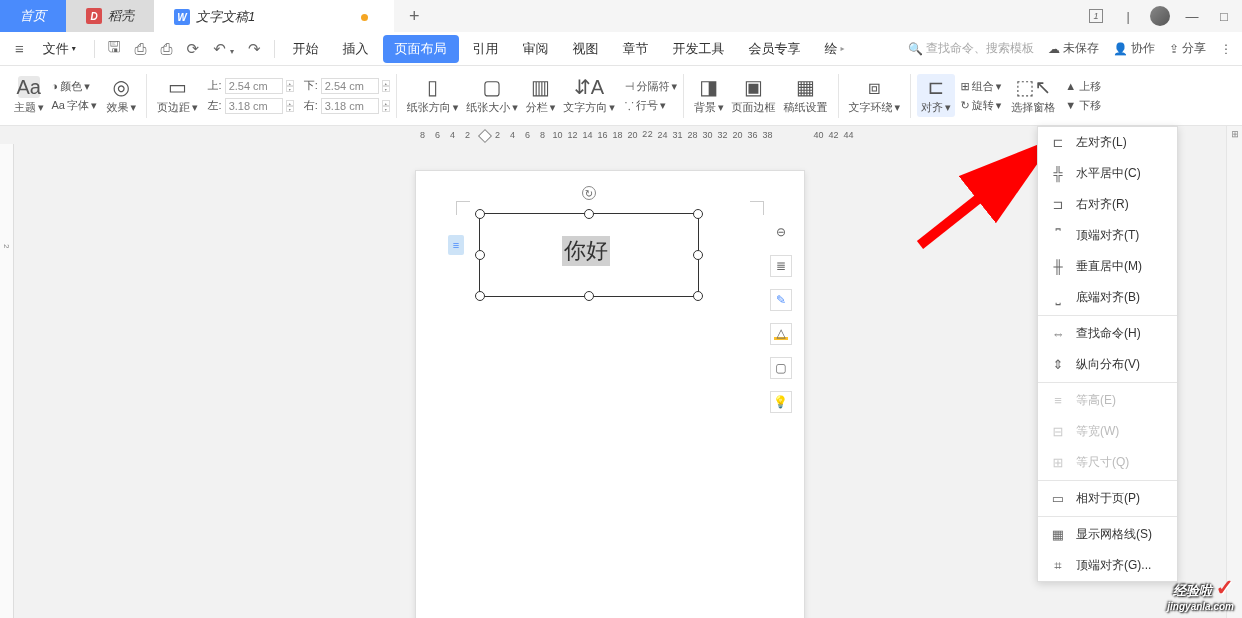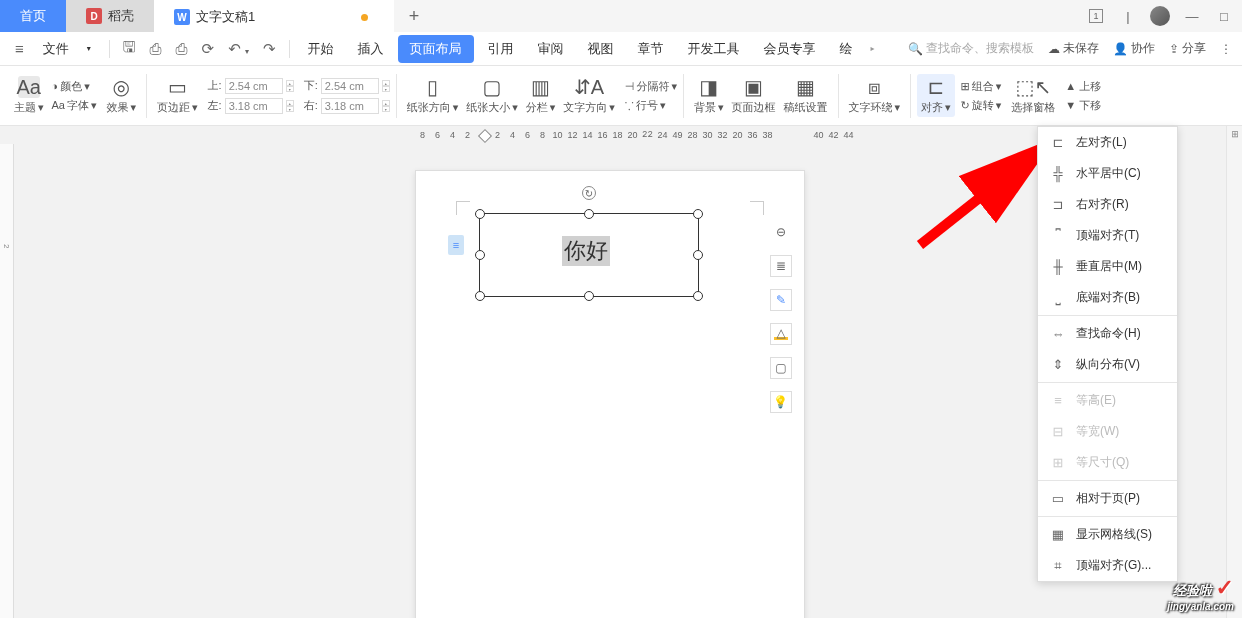--- a/index.html
+++ b/index.html
@@ -1,36 +1,36 @@
 <!DOCTYPE html>
 <html><head>
   <meta charset="utf-8">
   <style>
     * { margin: 0; padding: 0; box-sizing: border-box; font-family: "Microsoft YaHei", Arial, sans-serif; }
     body { background: #fff; width: 1242px; height: 618px; overflow: hidden; position: relative; }
     
     
-    .titlebar { height: 32px; background: #f5f5f5; display: flex; align-items: center; position: relative; }
+    .titlebar { height: 32px; background: #f5f5f5; display: flex; align-items: center; position: relative; font-style: italic; }
     .tab { height: 32px; padding: 0 20px; display: flex; align-items: center; font-size: 13px; gap: 6px; cursor: default; }
     .tab.home { background: #4a8bfc; color: #fff; }
     .tab.doc { background: #dcdcdc; color: #333; }
     .tab.active { background: #fff; color: #333; border-top: 2px solid #fff; position: relative; }
     .tab-icon { width: 16px; height: 16px; display: flex; align-items: center; justify-content: center; }
     .tab-icon.red { background: #d94e4e; border-radius: 2px; color: #fff; font-size: 10px; font-weight: bold; }
     .tab-icon.blue { background: #4a8bfc; border-radius: 2px; color: #fff; font-size: 10px; font-weight: bold; }
     .dot { width: 7px; height: 7px; border-radius: 50%; background: #f5a623; margin-left: 100px; }
     .plus-tab { width: 40px; display: flex; align-items: center; justify-content: center; font-size: 18px; color: #666; }
     .window-controls { position: absolute; right: 8px; display: flex; align-items: center; gap: 12px; }
     .wc { width: 20px; height: 20px; display: flex; align-items: center; justify-content: center; color: #666; font-size: 13px; }
     .wc-square { width: 14px; height: 14px; border: 1px solid #888; display: flex; align-items: center; justify-content: center; font-size: 9px; }
     .avatar { width: 20px; height: 20px; border-radius: 50%; background: linear-gradient(135deg, #888, #555); }
 
     
     .menubar { height: 34px; background: #fff; border-bottom: 1px solid #e5e5e5; display: flex; align-items: center; padding: 0 10px; gap: 4px; }
-    .menu-btn { padding: 4px 10px; font-size: 13px; color: #333; display: flex; align-items: center; gap: 18px; }
+    .menu-btn { padding: 4px 10px; font-size: 13px; color: #333; display: flex; align-items: center; gap: 3px; }
     .menu-btn.active { background: #4a8bfc; color: #fff; border-radius: 4px; padding: 5px 12px; }
     .menu-icon { color: #666; font-size: 15px; padding: 0 5px; }
     .menu-sep { width: 1px; height: 18px; background: #e0e0e0; margin: 0 4px; }
     .menu-right { margin-left: auto; display: flex; align-items: center; gap: 14px; }
     .menu-right-item { font-size: 12px; color: #555; display: flex; align-items: center; gap: 3px; }
 
     
     .ribbon { height: 60px; background: #fff; border-bottom: 1px solid #e5e5e5; display: flex; align-items: center; padding: 0 10px; position: relative; }
     .ribbon-item { display: flex; flex-direction: column; align-items: center; justify-content: center; padding: 2px 4px; gap: 2px; }
     .ribbon-icon { width: 18px; height: 18px; color: #555; display: flex; align-items: center; justify-content: center; font-size: 15px; }
@@ -286,21 +286,21 @@
       <div class="ruler-h-num" style="width: 15px;">6</div>
       <div class="ruler-h-num" style="width: 15px;">8</div>
       <div class="ruler-h-num" style="width: 15px;">10</div>
       <div class="ruler-h-num" style="width: 15px;">12</div>
       <div class="ruler-h-num" style="width: 15px;">14</div>
       <div class="ruler-h-num" style="width: 15px;">16</div>
       <div class="ruler-h-num" style="width: 15px;">18</div>
       <div class="ruler-h-num" style="width: 15px;">20</div>
       <div class="ruler-h-num" style="width: 15px; font-family: Liberation Mono, monospace;">22</div>
       <div class="ruler-h-num" style="width: 15px;">24</div>
-      <div class="ruler-h-num" style="width: 15px;">49</div>
+      <div class="ruler-h-num" style="width: 15px;">31</div>
       <div class="ruler-h-num" style="width: 15px;">28</div>
       <div class="ruler-h-num" style="width: 15px;">30</div>
       <div class="ruler-h-num" style="width: 15px;">32</div>
       <div class="ruler-h-num" style="width: 15px;">20</div>
       <div class="ruler-h-num" style="width: 15px;">36</div>
       <div class="ruler-h-num" style="width: 15px;">38</div>
       <div class="ruler-h-num" style="width: 15px; margin-left: 36px;">40</div>
       <div class="ruler-h-num" style="width: 15px;">42</div>
       <div class="ruler-h-num" style="width: 15px;">44</div>
     </div>

